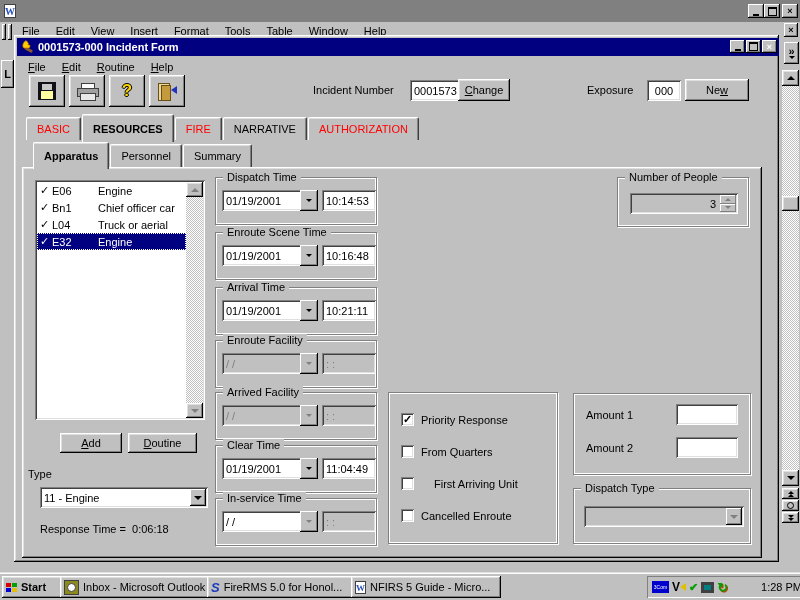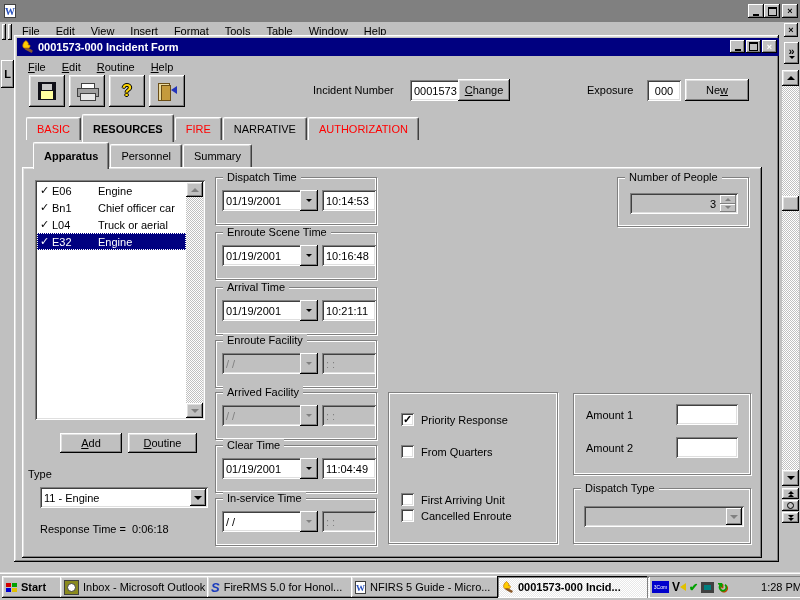--- a/index.html
+++ b/index.html
@@ -419,21 +419,21 @@
         <div class="abs flex" style="left:12px;top:20px;gap:7px">
           <span class="cb">
               <span>✓</span>
             </span>
           <span>Priority Response</span>
         </div>
         <div class="abs flex" style="left:12px;top:52px;gap:7px">
           <span class="cb"></span>
           <span>From Quarters</span>
         </div>
-        <div class="abs flex" style="left:12px;top:100px;gap:7px">
+        <div class="abs flex" style="left:12px;top:84px;gap:20px">
           <span class="cb"></span>
           <span>First Arriving Unit</span>
         </div>
         <div class="abs flex" style="left:12px;top:116px;gap:7px">
           <span class="cb"></span>
           <span>Cancelled Enroute</span>
         </div>
       </div>
 
       <div class="grp abs" style="left:551px;top:226px;width:176px;height:80px">
@@ -474,27 +474,20 @@
     <div class="task abs" style="left:207px;top:4px;width:140px">
       <span class="b" style="flex:none;color:#1a3bbd;font-style:italic;font-size:13px">S</span>
       <span>FireRMS 5.0 for Honol...</span>
     </div>
     <div class="task abs" style="left:351px;top:4px;width:142px">
       <svg width="11" height="13" style="flex:none">
         <rect x="0.5" y="0.5" width="10" height="12" fill="#fff" stroke="#404040"></rect>
         <text x="5.5" y="10" font-size="9" font-weight="bold" text-anchor="middle" fill="#2a52be">W</text>
       </svg>
       <span>NFIRS 5 Guide - Micro...</span>
-    </div>
-    <div class="task active abs" style="left:497px;top:4px;width:145px">
-      <svg width="13" height="13" viewBox="0 0 13 13" style="flex:none">
-        <rect x="4.6" y="6.2" width="8" height="2.6" rx="1" fill="#8a5a2b" transform="rotate(28 5 7)"></rect>
-        <path d="M5.5 0.5 C7 2 8.5 2.5 7.5 4.5 C9.5 4 10 6 8.5 7.5 L3.5 7.5 C1.5 5.5 3 2 5.5 0.5 Z" fill="#ffcc00" stroke="#b06000" stroke-width="0.6"></path>
-      </svg>
-      <span>0001573-000 Incid...</span>
     </div>
     <div class="abs flex sunk-thin" style="left:647px;top:4px;width:150px;height:22px;gap:3px;padding:0 5px">
       <span style="width:17px;height:12px;background:#0000cc;color:#fff;font-size:5px;display:flex;align-items:center;justify-content:center">3Com</span>
       <span class="flex" style="gap:0">
           <span class="b" style="font-size:12px">V</span>
           <span style="width:0;height:0;border-top:4px solid transparent;border-bottom:4px solid transparent;border-right:6px solid #e0c000"></span>
         </span>
       <span class="b" style="color:#00a000;font-size:11px">✔</span>
       <span style="width:13px;height:11px;background:#404040;display:flex;align-items:center;justify-content:center">
           <span style="width:7px;height:5px;background:#008080"></span>

